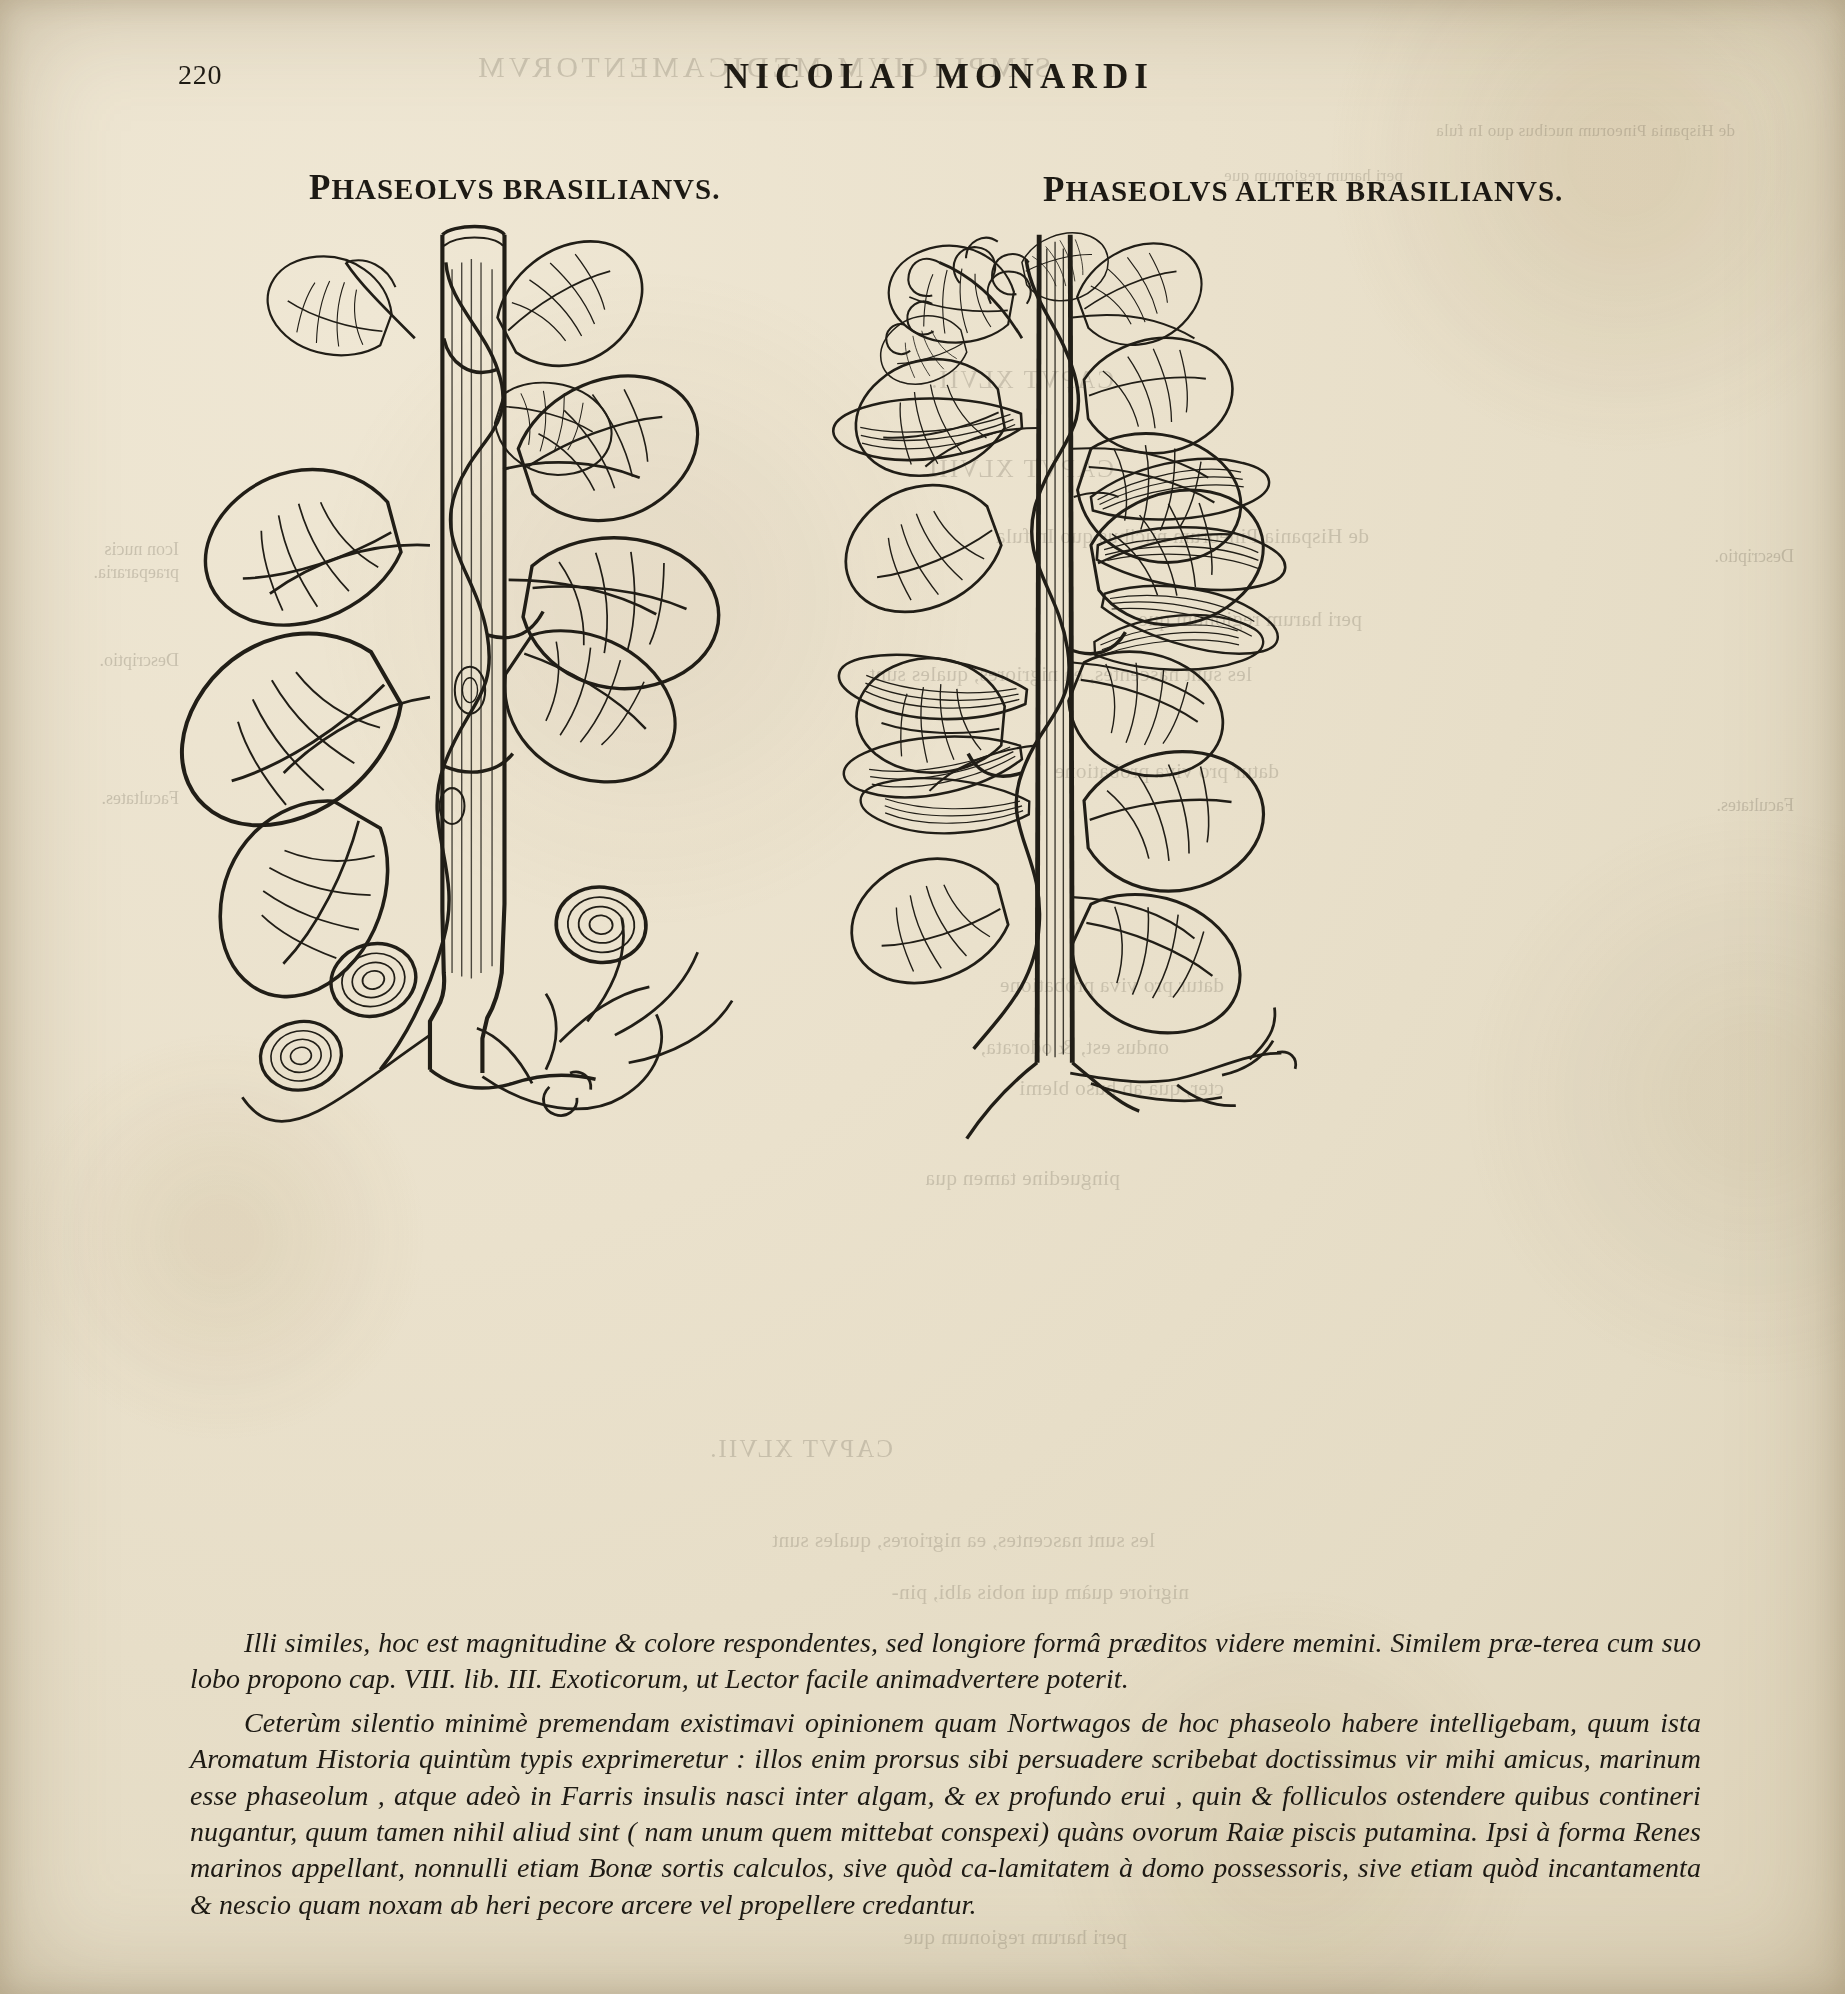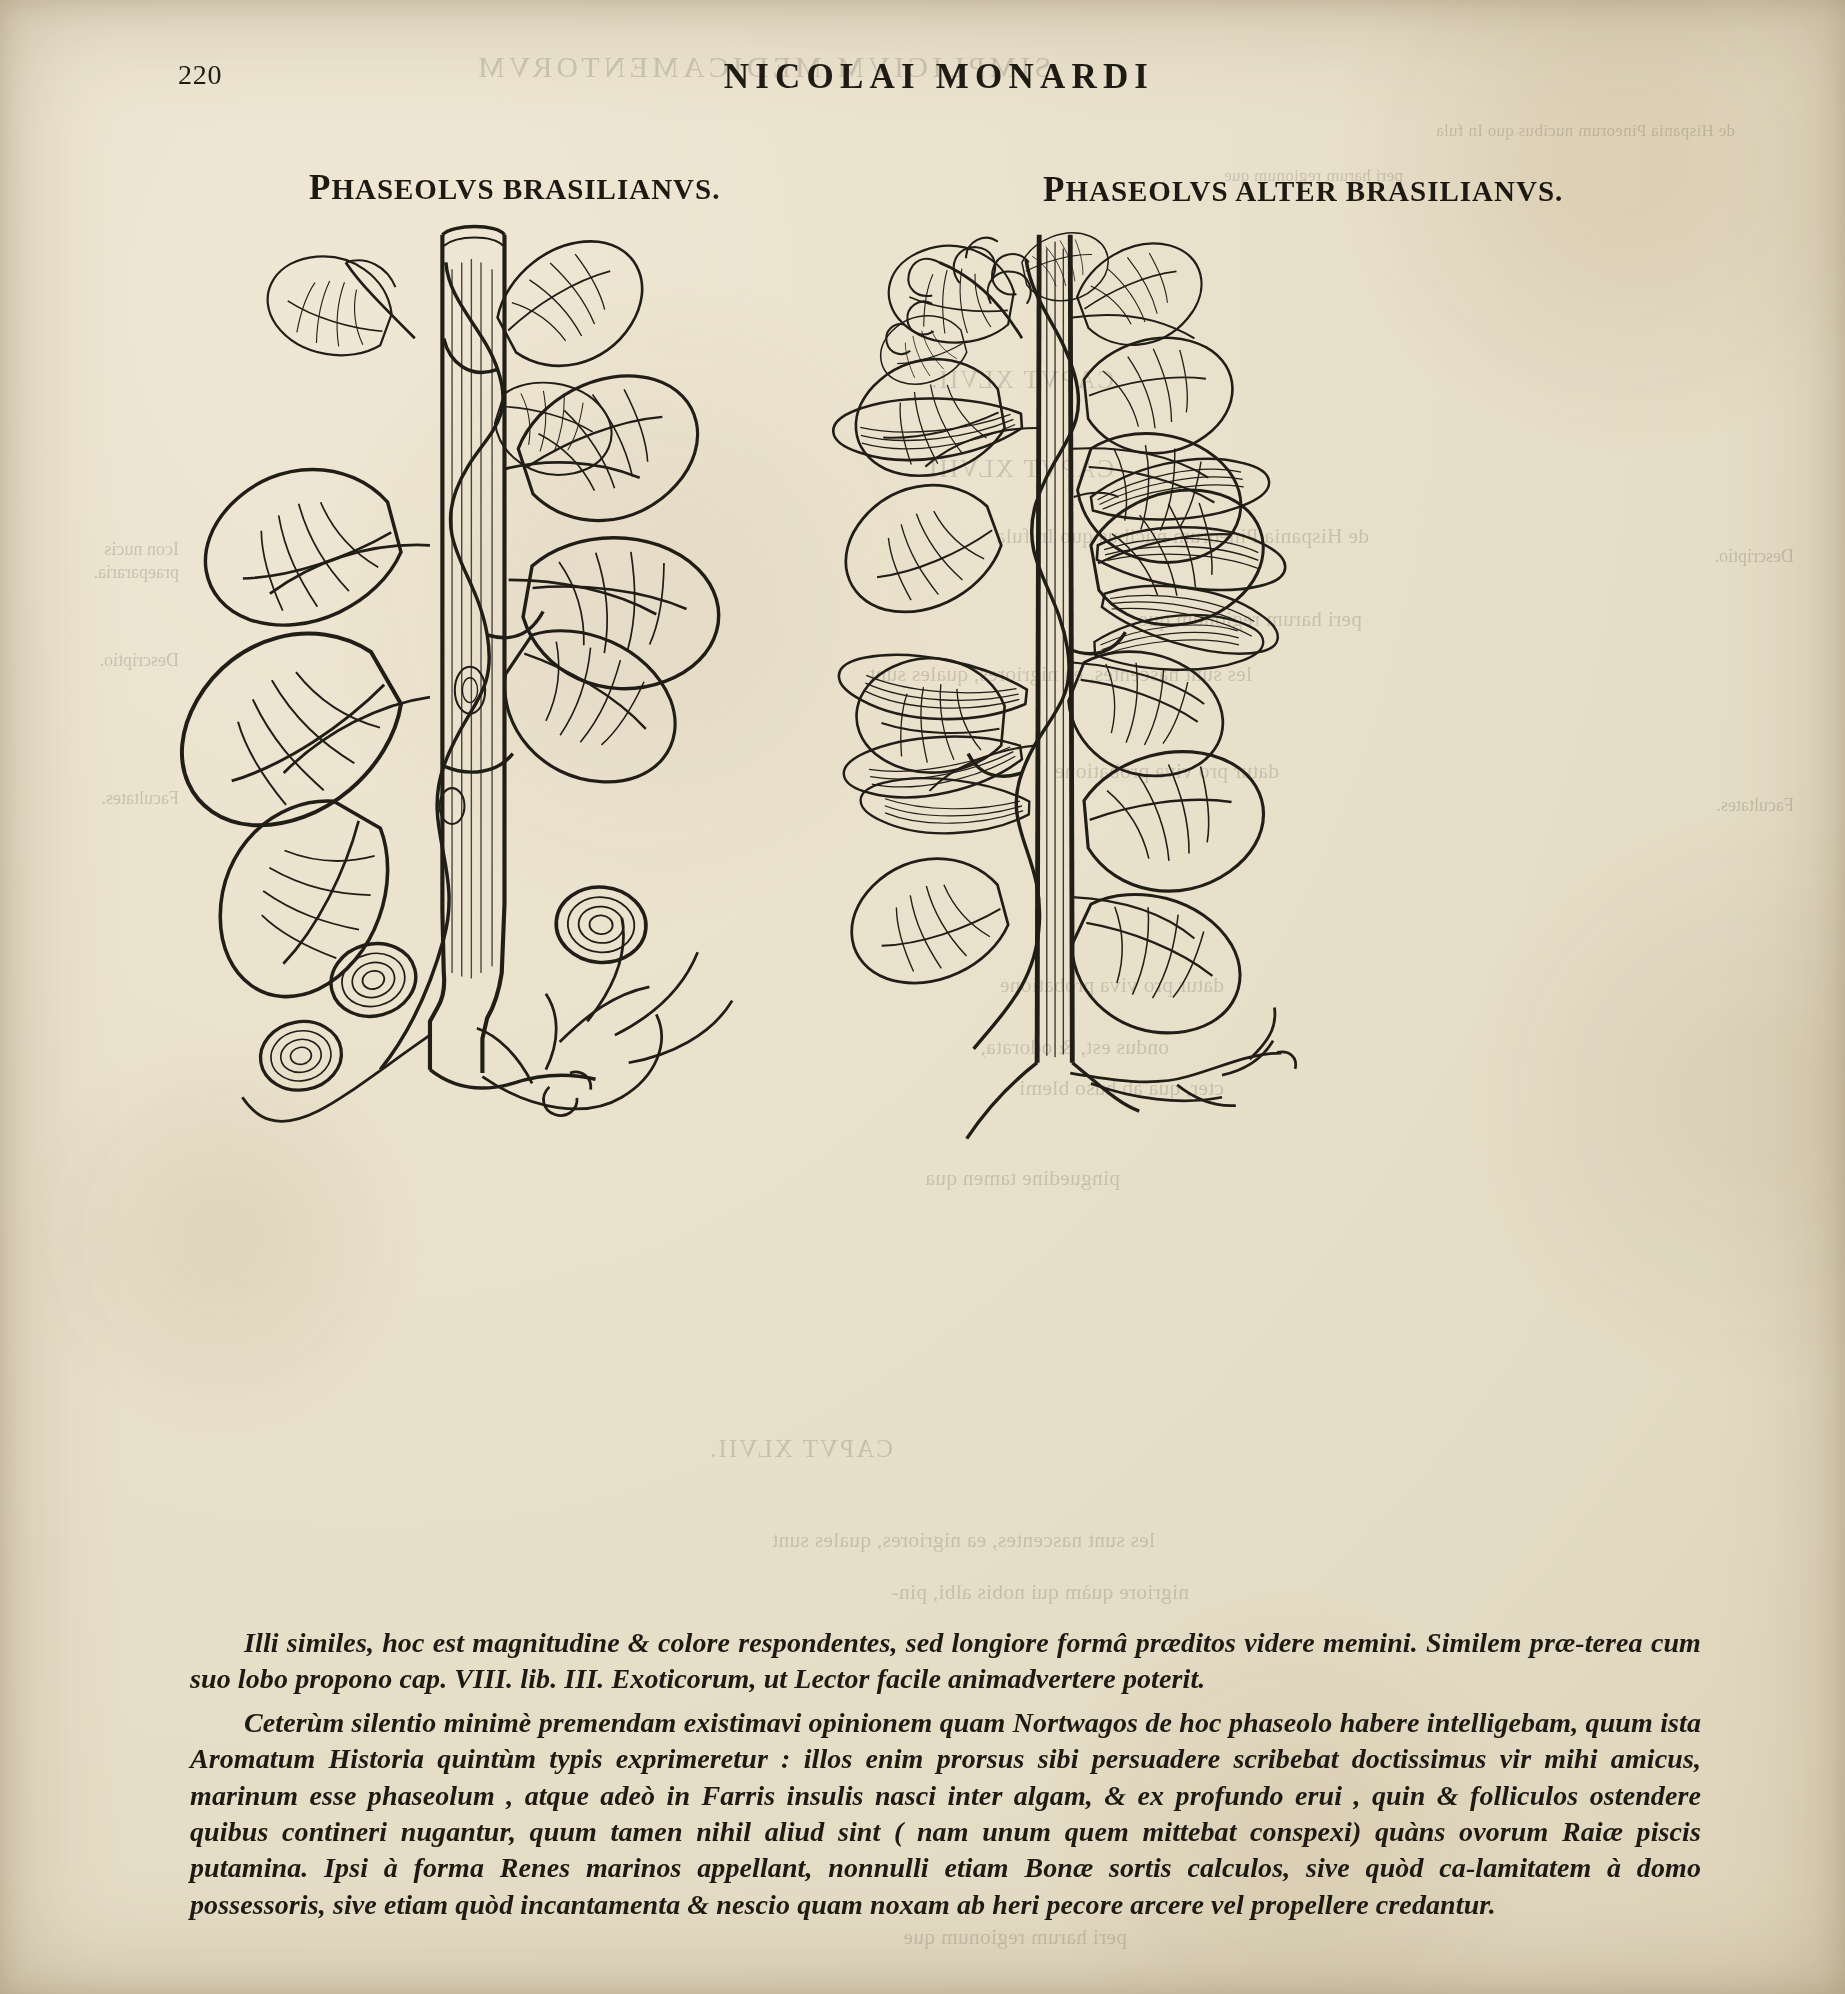--- a/index.html
+++ b/index.html
@@ -103,21 +103,20 @@
   .body-text {
     position: absolute;
     left: 190px;
     top: 1625px;
     width: 1511px;
     font-style: italic;
     font-size: 28px;
     line-height: 1.30;
     letter-spacing: 0.1px;
     text-align: justify;
-    font-weight: bold;
   }
   .body-text p { margin: 0; }
   .body-text p.indent { text-indent: 54px; }
   .body-text p + p { margin-top: 7px; }
 
   
   .marg {
     position: absolute;
     pointer-events: none;
     opacity: .22;

